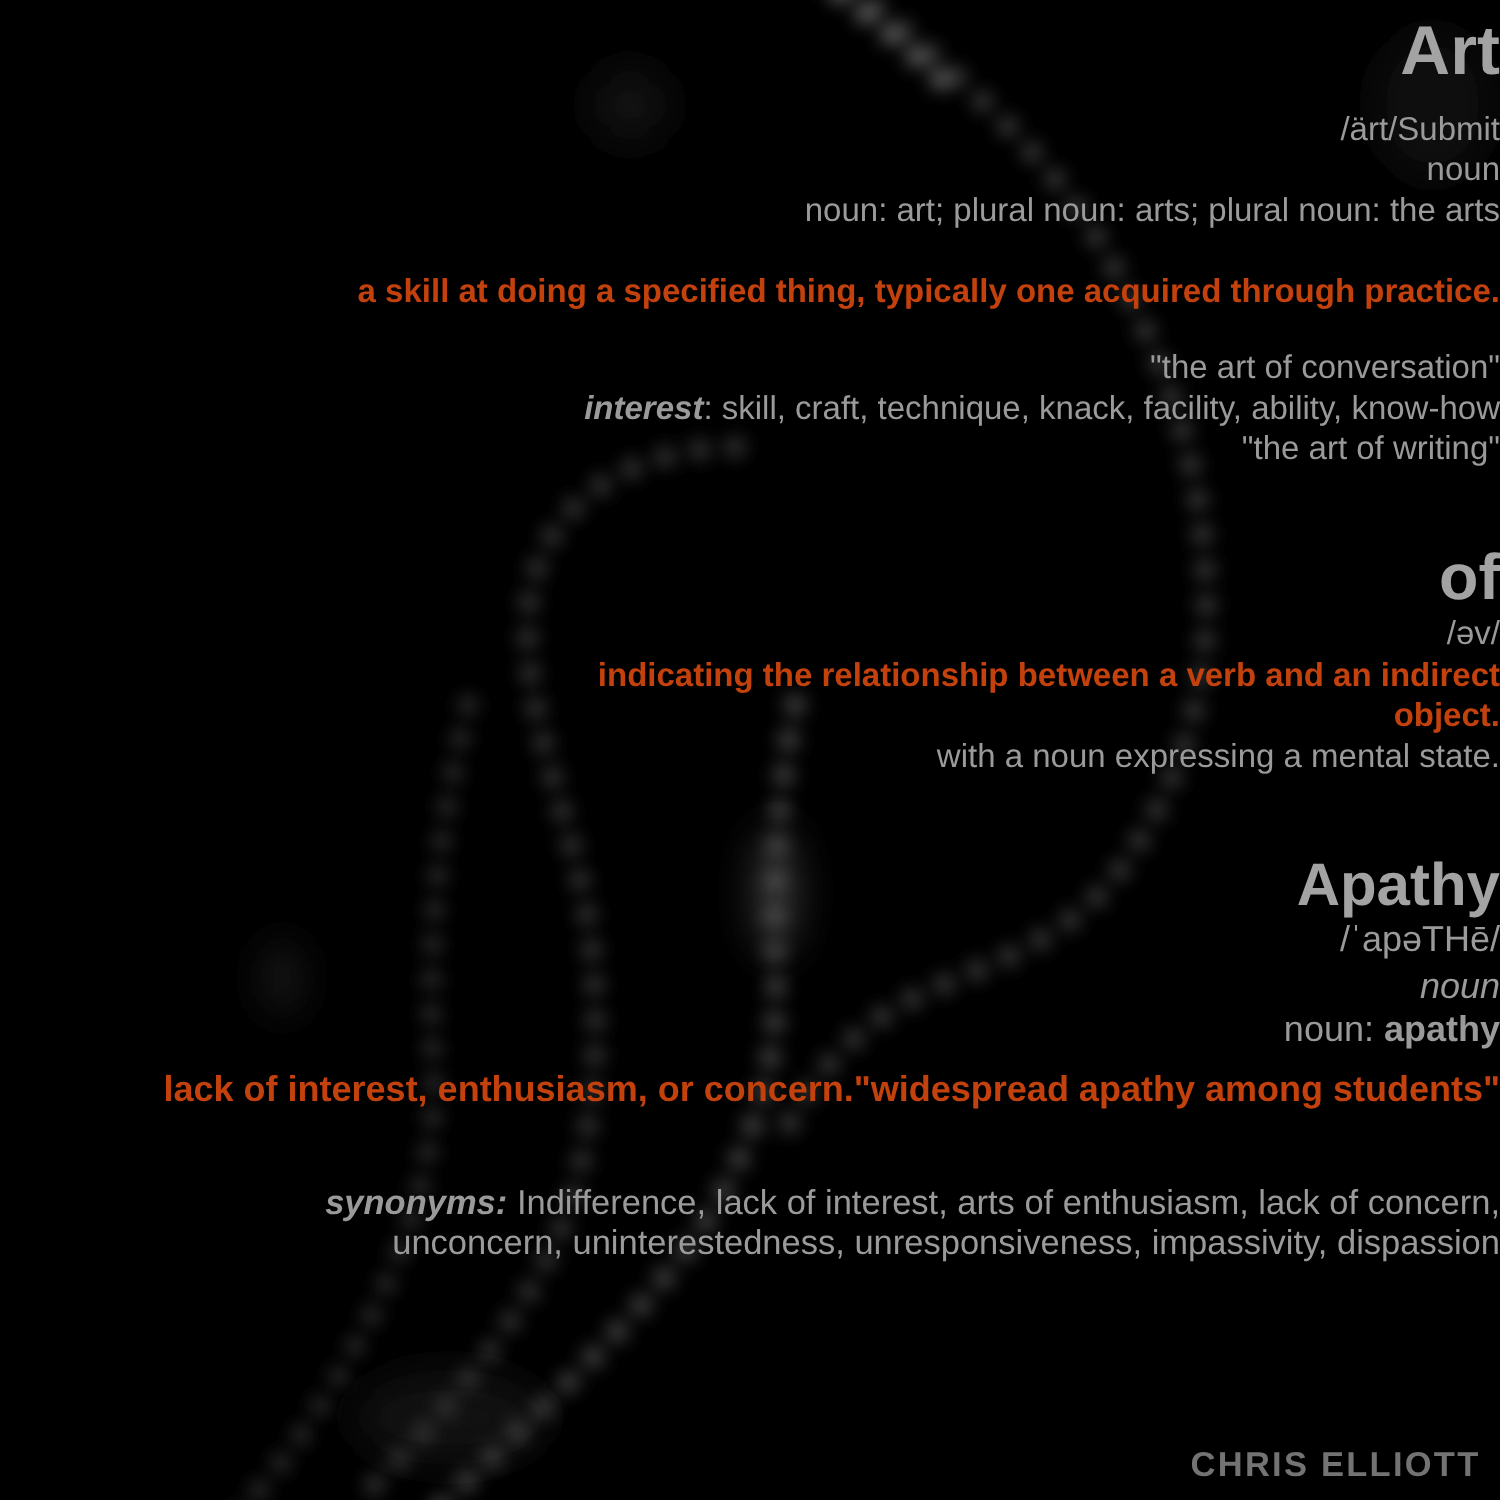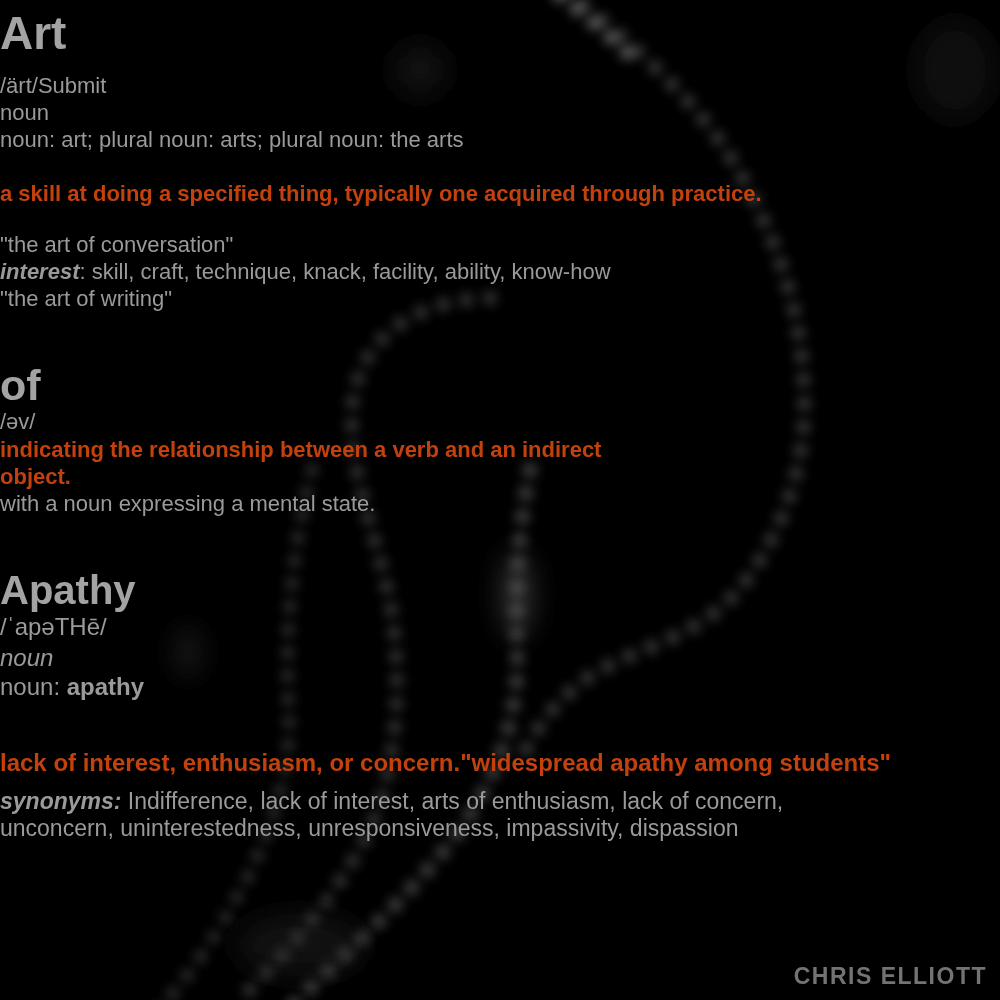--- a/index.html
+++ b/index.html
@@ -6,21 +6,21 @@
   #poster{
     position:relative;
     width:1000px;height:1000px;
     background:#000;
     overflow:hidden;
     font-family:"Liberation Sans","DejaVu Sans",sans-serif;
   }
   #beads{position:absolute;top:0;left:0;width:1000px;height:1000px;}
   .line{
     position:absolute;left:0;width:100%;
-    text-align:left;
+    text-align:right;
     color:#9a9a9a;
     font-size:22px;line-height:1.25;
     white-space:nowrap;
   }
   .sz24{font-size:24px;}
   .sz23{font-size:23px;}
   .b{font-weight:700;}
   .i{font-style:italic;}
   .bi{font-weight:700;font-style:italic;}
   .title{font-weight:700;color:#a3a3a3;line-height:1.2;}
@@ -81,19 +81,19 @@
   <div class="line title t-of" style="top:360px">of</div>
   <div class="line" style="top:408px">/əv/</div>
   <div class="line def" style="top:436px">indicating the relationship between a verb and an indirect</div>
   <div class="line def" style="top:463px">object.</div>
   <div class="line" style="top:490px">with a noun expressing a mental state.</div>
 
   <div class="line title t-apathy" style="top:566px">Apathy</div>
   <div class="line sz24" style="top:612px">/ˈapəTHē/</div>
   <div class="line sz24 i" style="top:643px">noun</div>
   <div class="line sz24" style="top:672px"><span>noun: </span><span class="b">apathy</span></div>
-  <div class="line sz24 def" style="top:748px">lack of interest, enthusiasm, or concern."widespread apathy among students"</div>
+  <div class="line sz24 def" style="top:712px">lack of interest, enthusiasm, or concern."widespread apathy among students"</div>
   <div class="line sz23" style="top:787px"><span class="bi">synonyms:</span><span> Indifference, lack of interest, arts of enthusiasm, lack of concern,</span></div>
   <div class="line sz23" style="top:814px">unconcern, uninterestedness, unresponsiveness, impassivity, dispassion</div>
 
   <div id="credit">CHRIS ELLIOTT</div>
 
 </div>
 
 </body></html>

